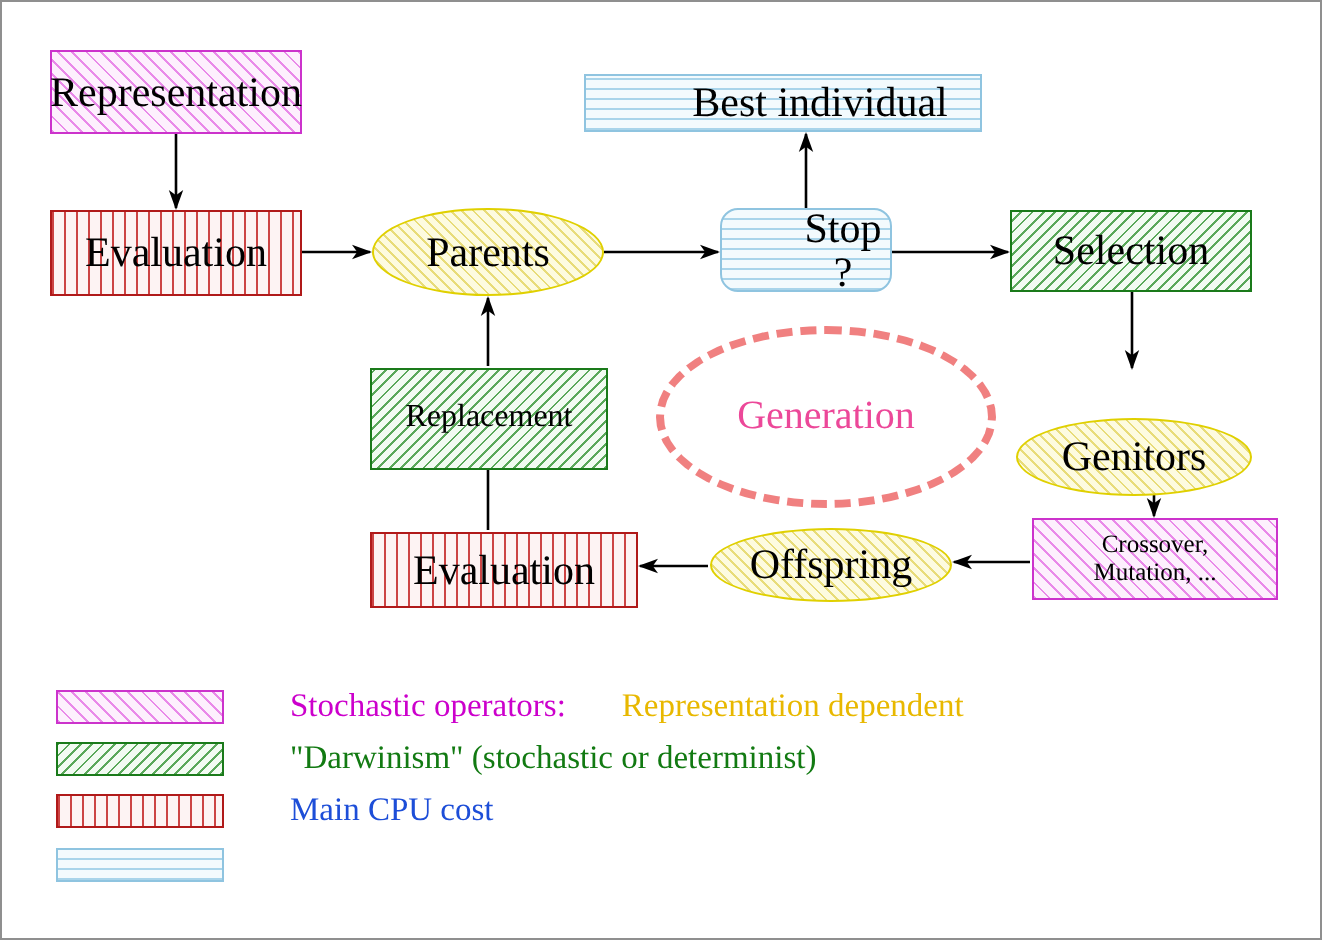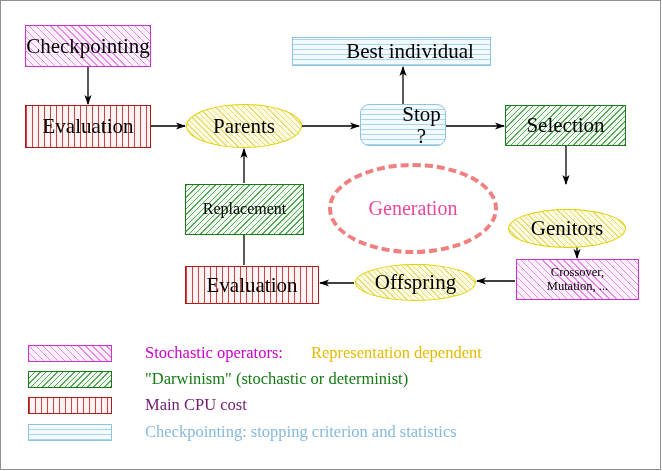--- a/index.html
+++ b/index.html
@@ -86,21 +86,21 @@
   .legend-row{position:absolute;left:28px;height:20px;display:flex;align-items:center;}
   .legend-swatch{width:84px;height:17px;box-sizing:border-box;flex:0 0 auto;}
   .legend-text{margin-left:33px;white-space:nowrap;font-size:16.5px;}
   #legend-row-0{top:7px;}
   #legend-row-1{top:33px;}
   #legend-row-2{top:59px;}
   #legend-row-3{top:86px;}
   .t-magenta{color:#cc00cc;}
   .t-gold{color:#e8b800;}
   .t-green{color:#127a12;}
-  .t-red{color:#701a75;}
+  .t-red{color:#1d4ed8;}
   .t-lblue{color:#85b9dd;}
   .legend-text .seg2{margin-left:28px;}
   #page-border{
     position:absolute;left:0;top:0;width:661px;height:470px;
     border:1px solid #8f8f8f;box-sizing:border-box;z-index:9;pointer-events:none;
   }
 </style>
 </head>
 <body>
 
@@ -136,21 +136,21 @@
 
       <line x1="244" y1="183" x2="244" y2="149"></line>
     </g>
   </svg>
 
   <div id="node-generation">
     <span>Generation</span>
   </div>
 
   <div class="node fill-magenta" id="node-initialisation">
-    <span>Checkpointing</span>
+    <span>Representation</span>
   </div>
 
   <div class="node fill-red" id="node-evaluation-top">
     <span>Evaluation</span>
   </div>
 
   <div class="node fill-yellow ellipse" id="node-parents">
     <span>Parents</span>
   </div>
 
@@ -203,19 +203,18 @@
       <div class="legend-text t-green">"Darwinism" (stochastic or determinist)</div>
     </div>
 
     <div class="legend-row" id="legend-row-2">
       <div class="legend-swatch fill-red"></div>
       <div class="legend-text t-red">Main CPU cost</div>
     </div>
 
     <div class="legend-row" id="legend-row-3">
       <div class="legend-swatch fill-blue"></div>
-      <div class="legend-text t-lblue">Checkpointing: stopping criterion and statistics</div>
     </div>
 
   </div>
 
   <div id="page-border"></div>
 </div>
 
 </body></html>

